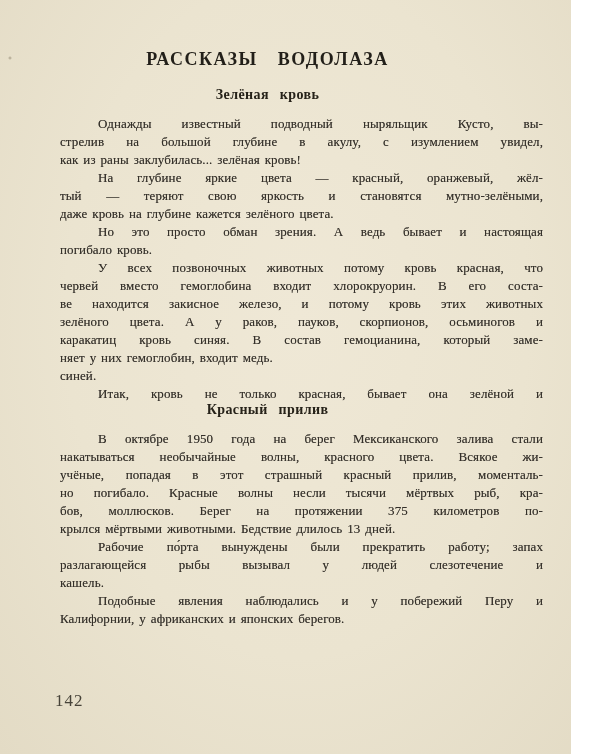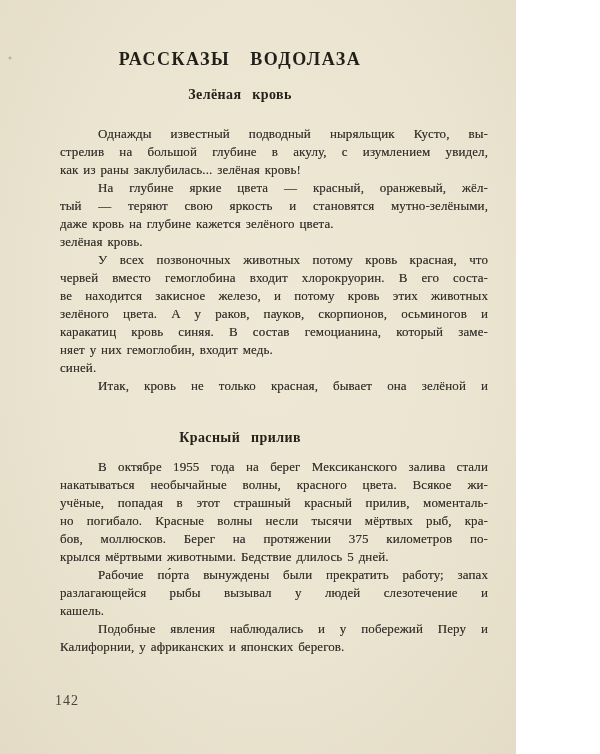--- a/index.html
+++ b/index.html
@@ -1,19 +1,19 @@
 <!DOCTYPE html>
 <html lang="ru"><head>
 <meta charset="utf-8">
 <style>
   html,body{margin:0;padding:0;}
   body{width:600px;height:754px;overflow:hidden;}
   .page{
     position:relative;
-    width:516px;height:754px;
+    width:571px;height:754px;
     box-sizing:border-box;
     padding:50px 28px 0 60px;
     background:
       radial-gradient(circle at 10px 58px, rgba(90,78,56,.30) 0 .8px, transparent 2px),
       radial-gradient(circle at 208px 62px, rgba(90,78,56,.22) 0 .8px, transparent 2px),
       radial-gradient(ellipse at 52% 42%, #efe8d6 0%, #ebe4d0 55%, #e3dbc5 100%);
     font-family:"Liberation Serif","DejaVu Serif",serif;
     color:#34302a;
   }
   h1.title{
@@ -25,35 +25,35 @@
     transform:translateX(-34px);
   }
   h2.subheading{
     margin:0;
     font-size:14px;line-height:14px;font-weight:bold;
     text-align:center;
     letter-spacing:.4px;word-spacing:7px;
     color:#262219;
     transform:translateX(-34px);
   }
-  section[data-name="section-green-blood"] h2.subheading{margin-top:20px;margin-bottom:23px;}
-  section[data-name="section-red-tide"]   h2.subheading{margin-top:36px;margin-bottom:13px;}
+  section[data-name="section-green-blood"] h2.subheading{margin-top:20px;margin-bottom:13px;}
+  section[data-name="section-red-tide"]   h2.subheading{margin-bottom:13px;}
   .paragraph{margin:0;}
   .line{
     font-size:13px;line-height:18px;
     letter-spacing:.1px;word-spacing:1.5px;
     text-align:justify;text-align-last:justify;
     white-space:normal;
     text-shadow:0 0 .4px rgba(52,48,42,.55);
   }
   .line.first{padding-left:38px;}
   .line.last{text-align-last:left;}
   .page-number{
     position:absolute;left:55px;top:695px;
-    font-size:14px;line-height:12px;
+    font-size:17px;line-height:12px;
     color:#44403700;color:#474339;
     letter-spacing:1px;
   }
 </style>
 </head>
 <body>
 
 <div class="page" data-name="book-page">
   <h1 class="title" data-name="page-title">РАССКАЗЫ ВОДОЛАЗА</h1>
 
@@ -64,47 +64,48 @@
           <div class="line first" data-name="text-line">Однажды известный подводный ныряльщик Кусто, вы-</div>
           <div class="line" data-name="text-line">стрелив на большой глубине в акулу, с изумлением увидел,</div>
           <div class="line last" data-name="text-line">как из раны заклубилась... зелёная кровь!</div>
         </div>
         <div class="paragraph" data-name="paragraph">
           <div class="line first" data-name="text-line">На глубине яркие цвета — красный, оранжевый, жёл-</div>
           <div class="line" data-name="text-line">тый — теряют свою яркость и становятся мутно-зелёными,</div>
           <div class="line last" data-name="text-line">даже кровь на глубине кажется зелёного цвета.</div>
         </div>
         <div class="paragraph" data-name="paragraph">
-          <div class="line last" data-name="text-line">зелёная кровь.</div>
+          <div class="line first" data-name="text-line">Но это просто обман зрения. А ведь бывает и настоящая</div>
+          <div class="line last" data-name="text-line">погибало кровь.</div>
         </div>
         <div class="paragraph" data-name="paragraph">
           <div class="line first" data-name="text-line">У всех позвоночных животных потому кровь красная, что</div>
           <div class="line" data-name="text-line">червей вместо гемоглобина входит хлорокруорин. В его соста-</div>
           <div class="line" data-name="text-line">ве находится закисное железо, и потому кровь этих животных</div>
           <div class="line" data-name="text-line">зелёного цвета. А у раков, пауков, скорпионов, осьминогов и</div>
           <div class="line" data-name="text-line">каракатиц кровь синяя. В состав гемоцианина, который заме-</div>
           <div class="line last" data-name="text-line">няет у них гемоглобин, входит медь.</div>
         </div>
         <div class="paragraph" data-name="paragraph">
           <div class="line last" data-name="text-line">синей.</div>
           <div class="line first" data-name="text-line">Итак, кровь не только красная, бывает она зелёной и</div>
         </div>
       </div>
   </section>
 
   <section data-name="section-red-tide">
     <h2 class="subheading" data-name="section-heading-red-tide">Красный прилив</h2>
     <div class="paras" data-name="section-body">
         <div class="paragraph" data-name="paragraph">
-          <div class="line first" data-name="text-line">В октябре 1955 года на берег Мексиканского залива стали</div>
+          <div class="line first" data-name="text-line">В октябре 1950 года на берег Мексиканского залива стали</div>
           <div class="line" data-name="text-line">накатываться необычайные волны, красного цвета. Всякое жи-</div>
           <div class="line" data-name="text-line">учёные, попадая в этот страшный красный прилив, моменталь-</div>
           <div class="line" data-name="text-line">но погибало. Красные волны несли тысячи мёртвых рыб, кра-</div>
           <div class="line" data-name="text-line">бов, моллюсков. Берег на протяжении 375 километров по-</div>
-          <div class="line last" data-name="text-line">крылся мёртвыми животными. Бедствие длилось 5 дней.</div>
+          <div class="line last" data-name="text-line">крылся мёртвыми животными. Бедствие длилось 13 дней.</div>
         </div>
         <div class="paragraph" data-name="paragraph">
           <div class="line first" data-name="text-line">Рабочие по́рта вынуждены были прекратить работу; запах</div>
           <div class="line" data-name="text-line">разлагающейся рыбы вызывал у людей слезотечение и</div>
           <div class="line last" data-name="text-line">кашель.</div>
         </div>
         <div class="paragraph" data-name="paragraph">
           <div class="line first" data-name="text-line">Подобные явления наблюдались и у побережий Перу и</div>
           <div class="line last" data-name="text-line">Калифорнии, у африканских и японских берегов.</div>
         </div>

